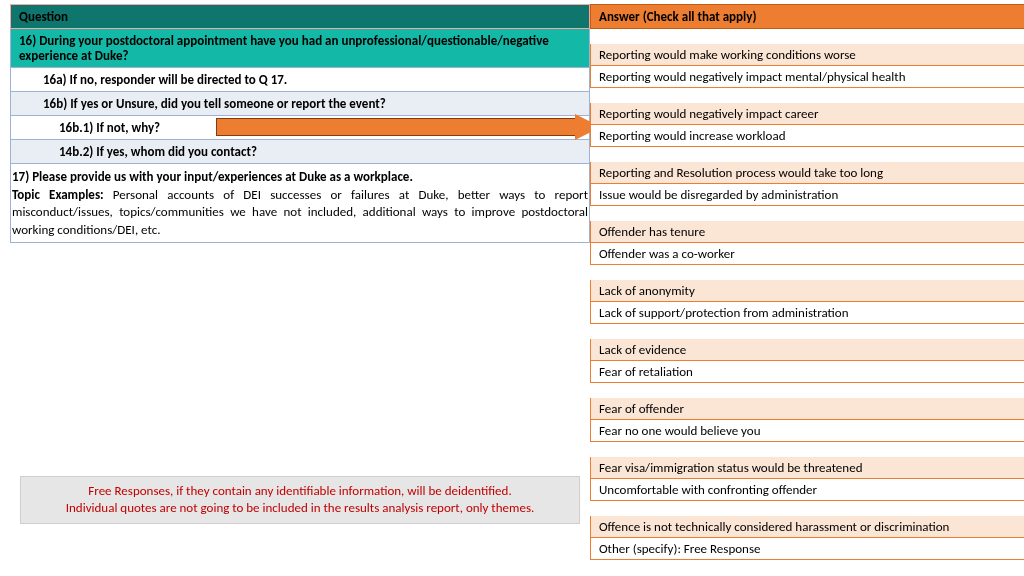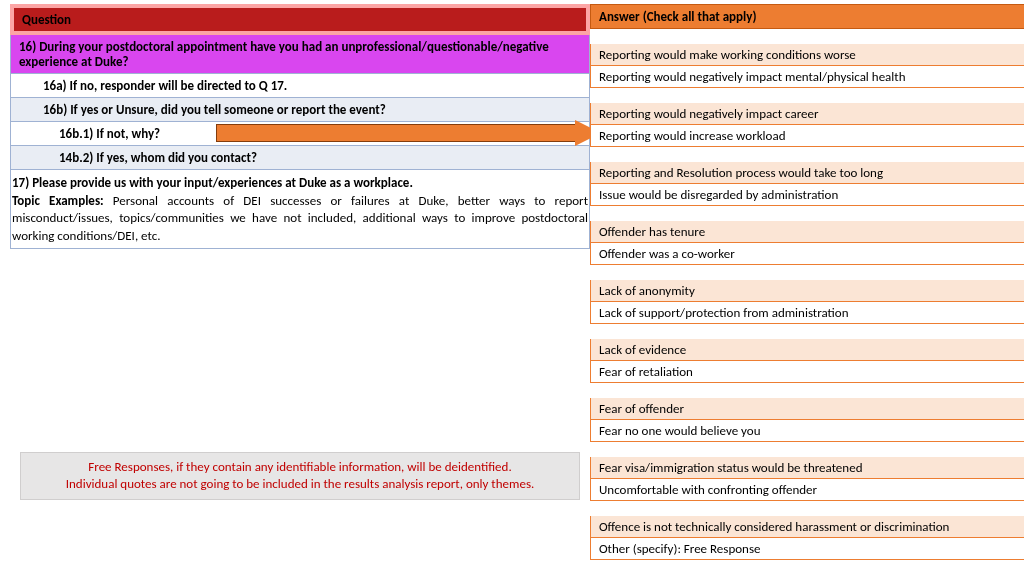--- a/index.html
+++ b/index.html
@@ -18,35 +18,35 @@
     top: 4px;
     width: 580px;
   }
   .right-col {
     position: absolute;
     left: 590px;
     top: 4px;
     width: 475px;
   }
   .q-header {
-    background: #b91c1c;
-    border: 4px solid #fca5a5;
+    background: #0f766e;
+    border: 1px solid #fca5a5;
     padding: 4px 8px;
     font-weight: bold;
     color: #000;
   }
   .a-header {
     background: #ed7d31;
     border: 1px solid #c55a11;
     padding: 4px 8px;
     font-weight: bold;
     color: #000;
   }
   .q-row {
-    background: #d946ef;
+    background: #14b8a6;
     border: 1px solid #9fb2d3;
     border-top: none;
     padding: 4px 8px;
     font-weight: bold;
   }
   .q-row-white {
     background: #fff;
     border: 1px solid #9fb2d3;
     border-top: none;
     padding: 4px 8px 4px 32px;
@@ -128,21 +128,21 @@
     left: -27px;
     top: -14px;
     border-top: 14px solid transparent;
     border-bottom: 14px solid transparent;
     border-left: 28px solid #843c0c;
     z-index: -1;
   }
   .footer-note {
     position: absolute;
     left: 20px;
-    top: 452px;
+    top: 476px;
     width: 560px;
     background: #e7e6e6;
     border: 1px solid #d0cece;
     padding: 6px 10px;
     text-align: center;
     color: #c00000;
     font-size: 13px;
     line-height: 1.3;
   }
 </style>

